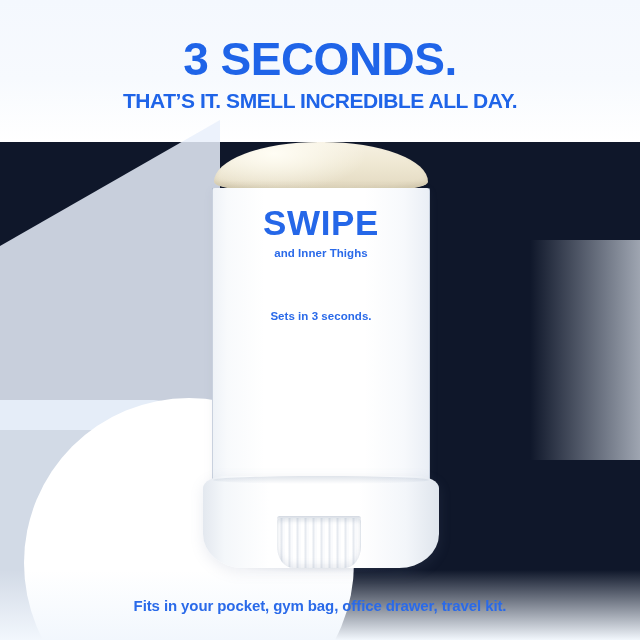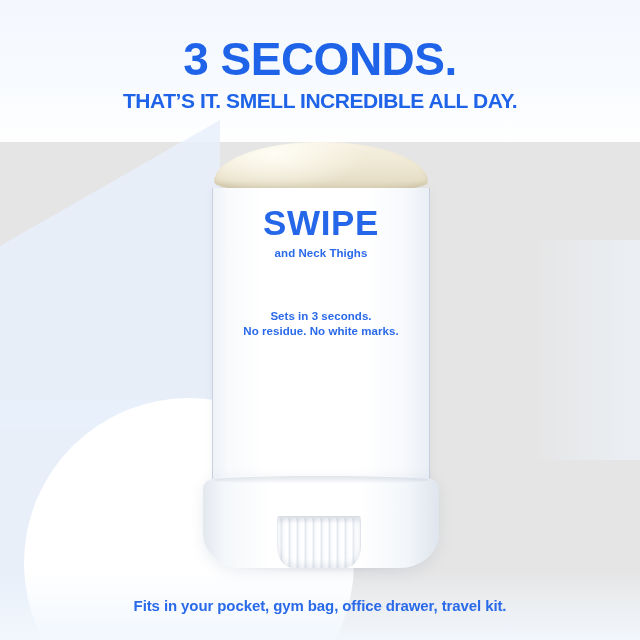--- a/index.html
+++ b/index.html
@@ -11,21 +11,21 @@
     height: 640px;
     font-family: "Liberation Sans", sans-serif;
     background: #ffffff;
     overflow: hidden;
   }
 
   #poster {
     position: relative;
     width: 640px;
     height: 640px;
-    background: #e5e5e5;
+    background: #0f172a;
     overflow: hidden;
   }
 
   
   .bg-layer {
     position: absolute;
     inset: 0;
     overflow: hidden;
   }
   .bg-top-tint {
@@ -293,30 +293,29 @@
     <div class="base-cap"></div>
     <div class="base-cap-top-shadow"></div>
     <div class="dial-knob-lip"></div>
     <div class="dial-knob"></div>
 
     <div class="label-stack">
 
       <div class="step-block">
         <div class="step-title">SWIPE</div>
         <div class="step-lines">
-          <div>and Neck Thighs</div>
+          <div>and Inner Thighs</div>
         </div>
       </div>
 
       <div class="step-spacer-lg"></div>
 
       <div class="step-block">
         <div class="step-lines">
           <div>Sets in 3 seconds.</div>
-          <div>No residue. No white marks.</div>
         </div>
       </div>
 
       <div class="step-spacer-xl"></div>
 
 
     </div>
   </div>
 
   <div class="footer-caption">Fits in your pocket, gym bag, office drawer, travel kit.</div>

